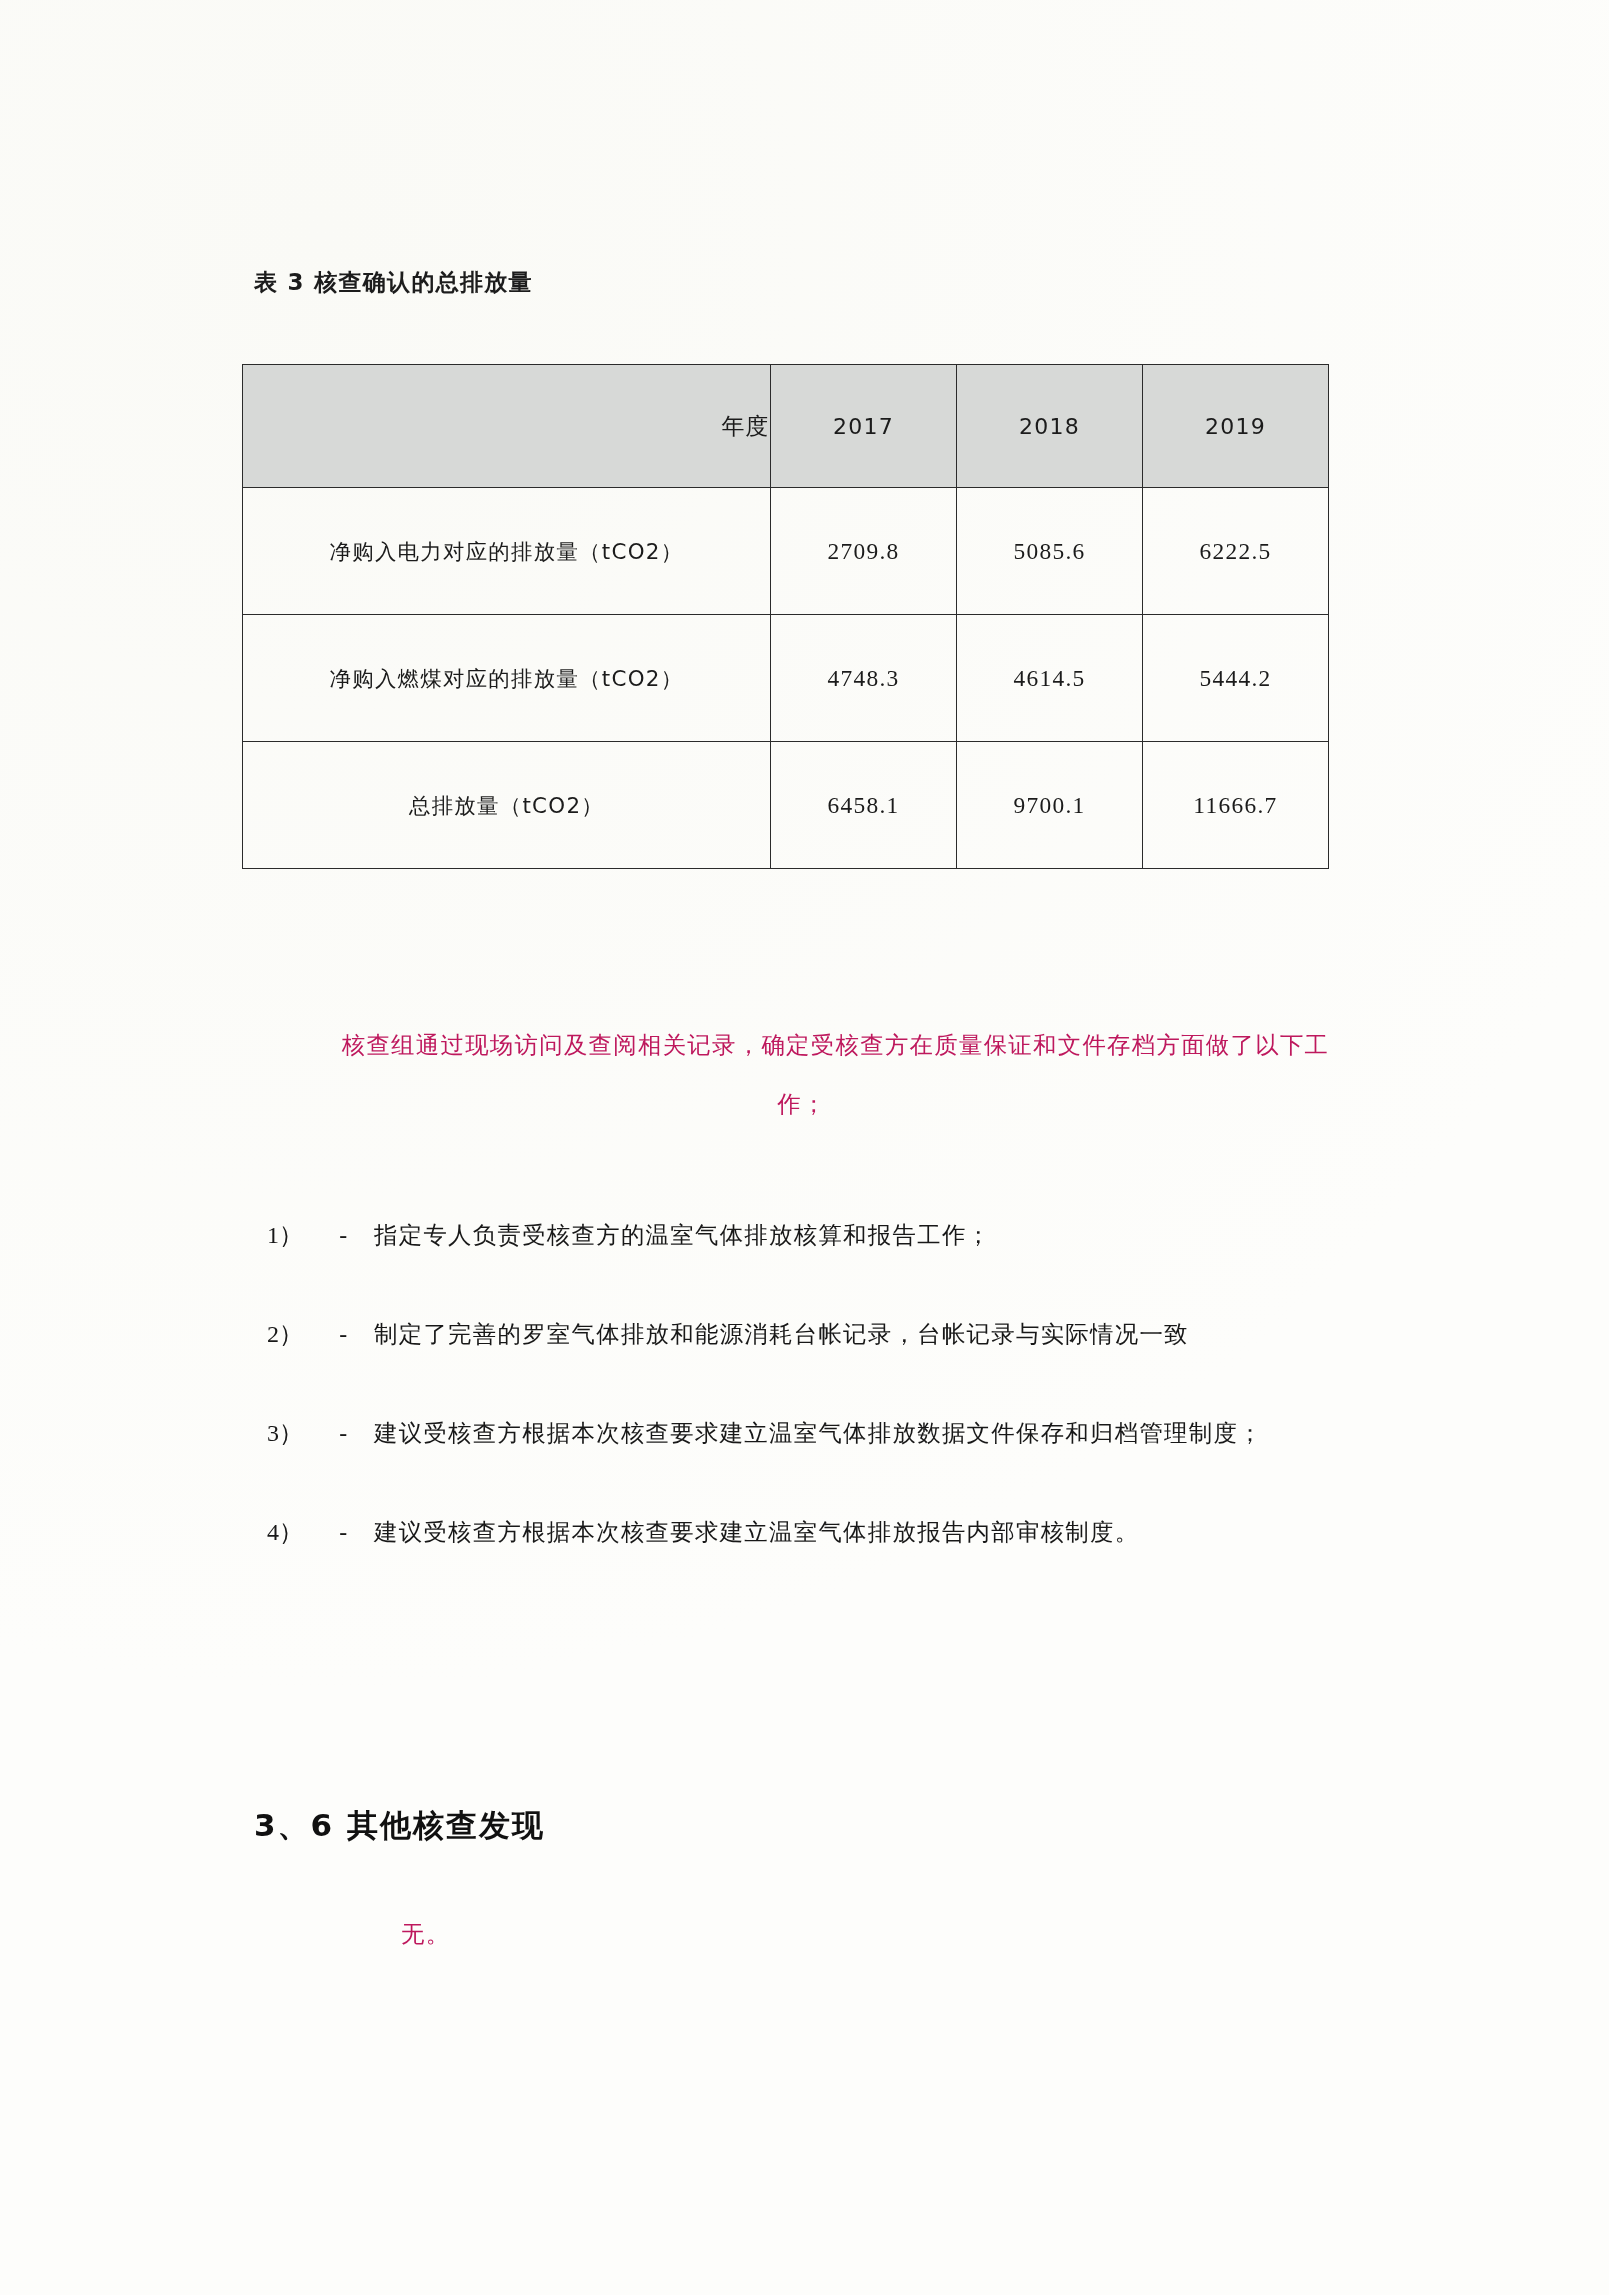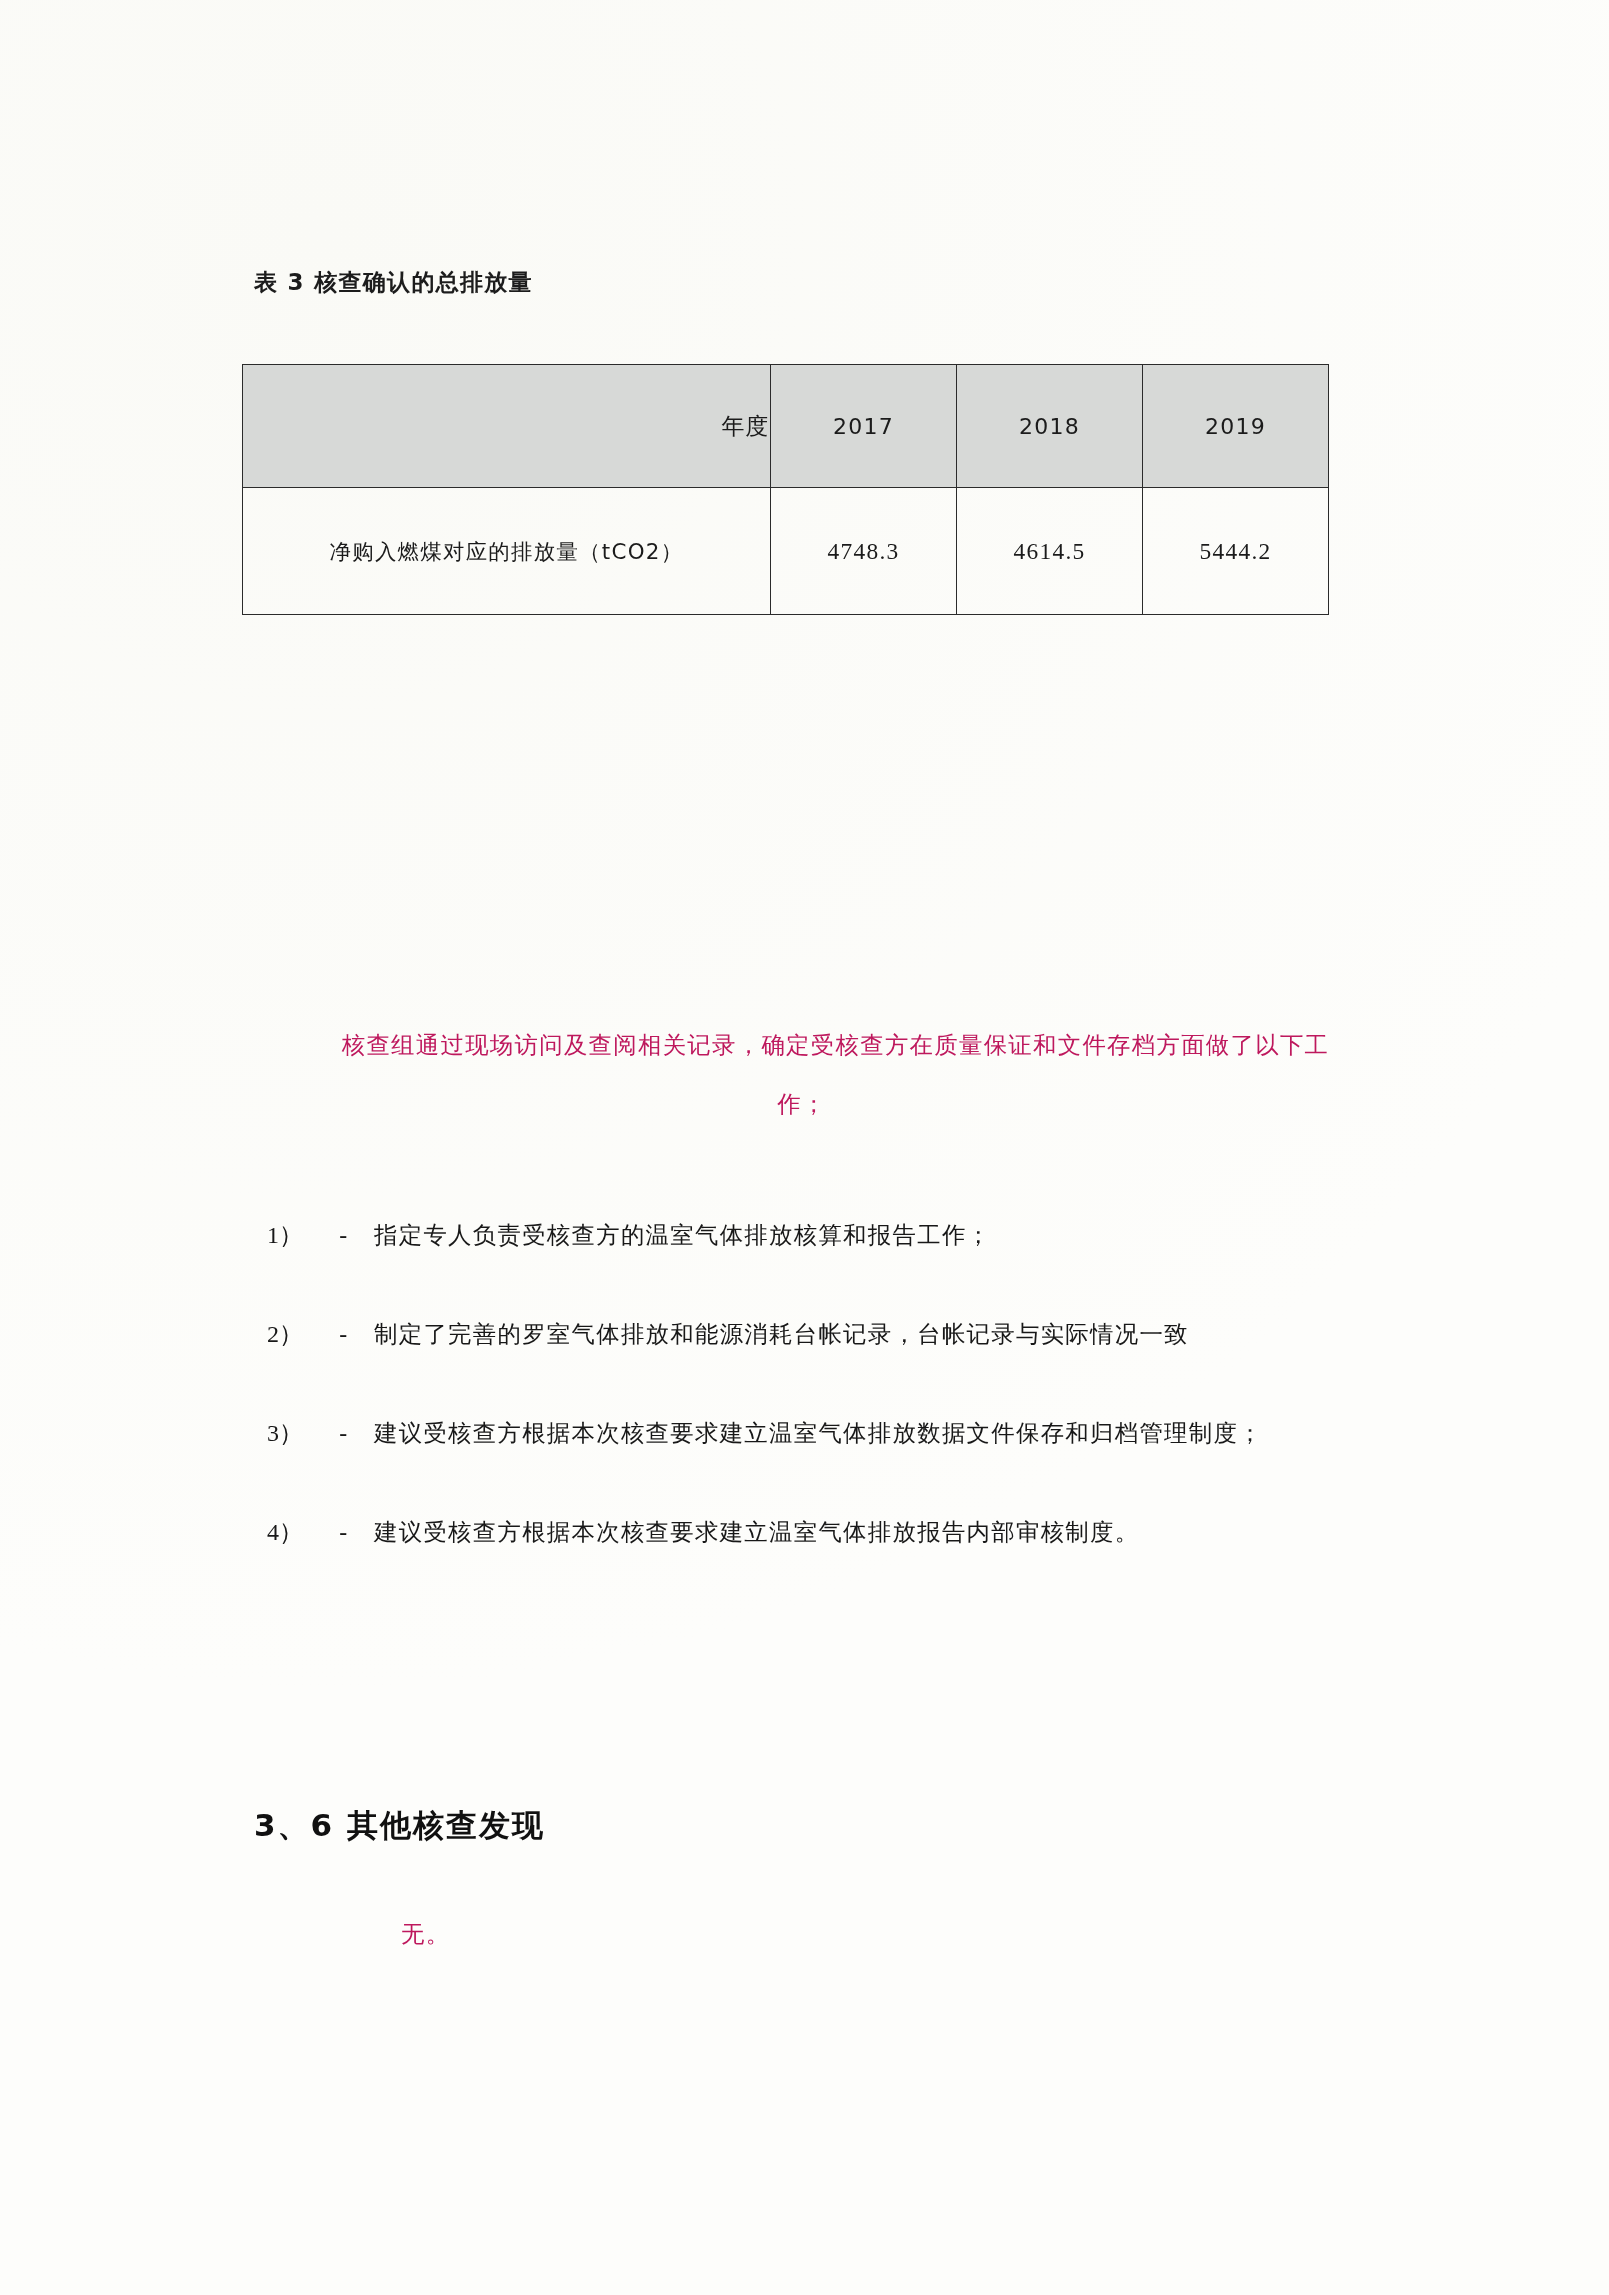--- a/index.html
+++ b/index.html
@@ -173,25 +173,37 @@
     <thead>
       <tr>
         <th class="year-col">年度</th>
         <th>2017</th>
         <th>2018</th>
         <th>2019</th>
       </tr>
     </thead>
     <tbody>
       <tr>
+        <td class="label">净购入电力对应的排放量（tCO2）</td>
+        <td class="num">2709.8</td>
+        <td class="num">5085.6</td>
+        <td class="num">6222.5</td>
+      </tr>
+      <tr>
         <td class="label">净购入燃煤对应的排放量（tCO2）</td>
         <td class="num">4748.3</td>
         <td class="num">4614.5</td>
         <td class="num">5444.2</td>
       </tr>
+      <tr>
+        <td class="label">总排放量（tCO2）</td>
+        <td class="num">6458.1</td>
+        <td class="num">9700.1</td>
+        <td class="num">11666.7</td>
+      </tr>
     </tbody>
   </table>
 
 
   <div class="para" id="p1">核查组通过现场访问及查阅相关记录，确定受核查方在质量保证和文件存档方面做了以下工作；</div>
 
   <ol class="items">
     <li>
       <span class="marker">1）</span>
       <span class="dash">-</span>

